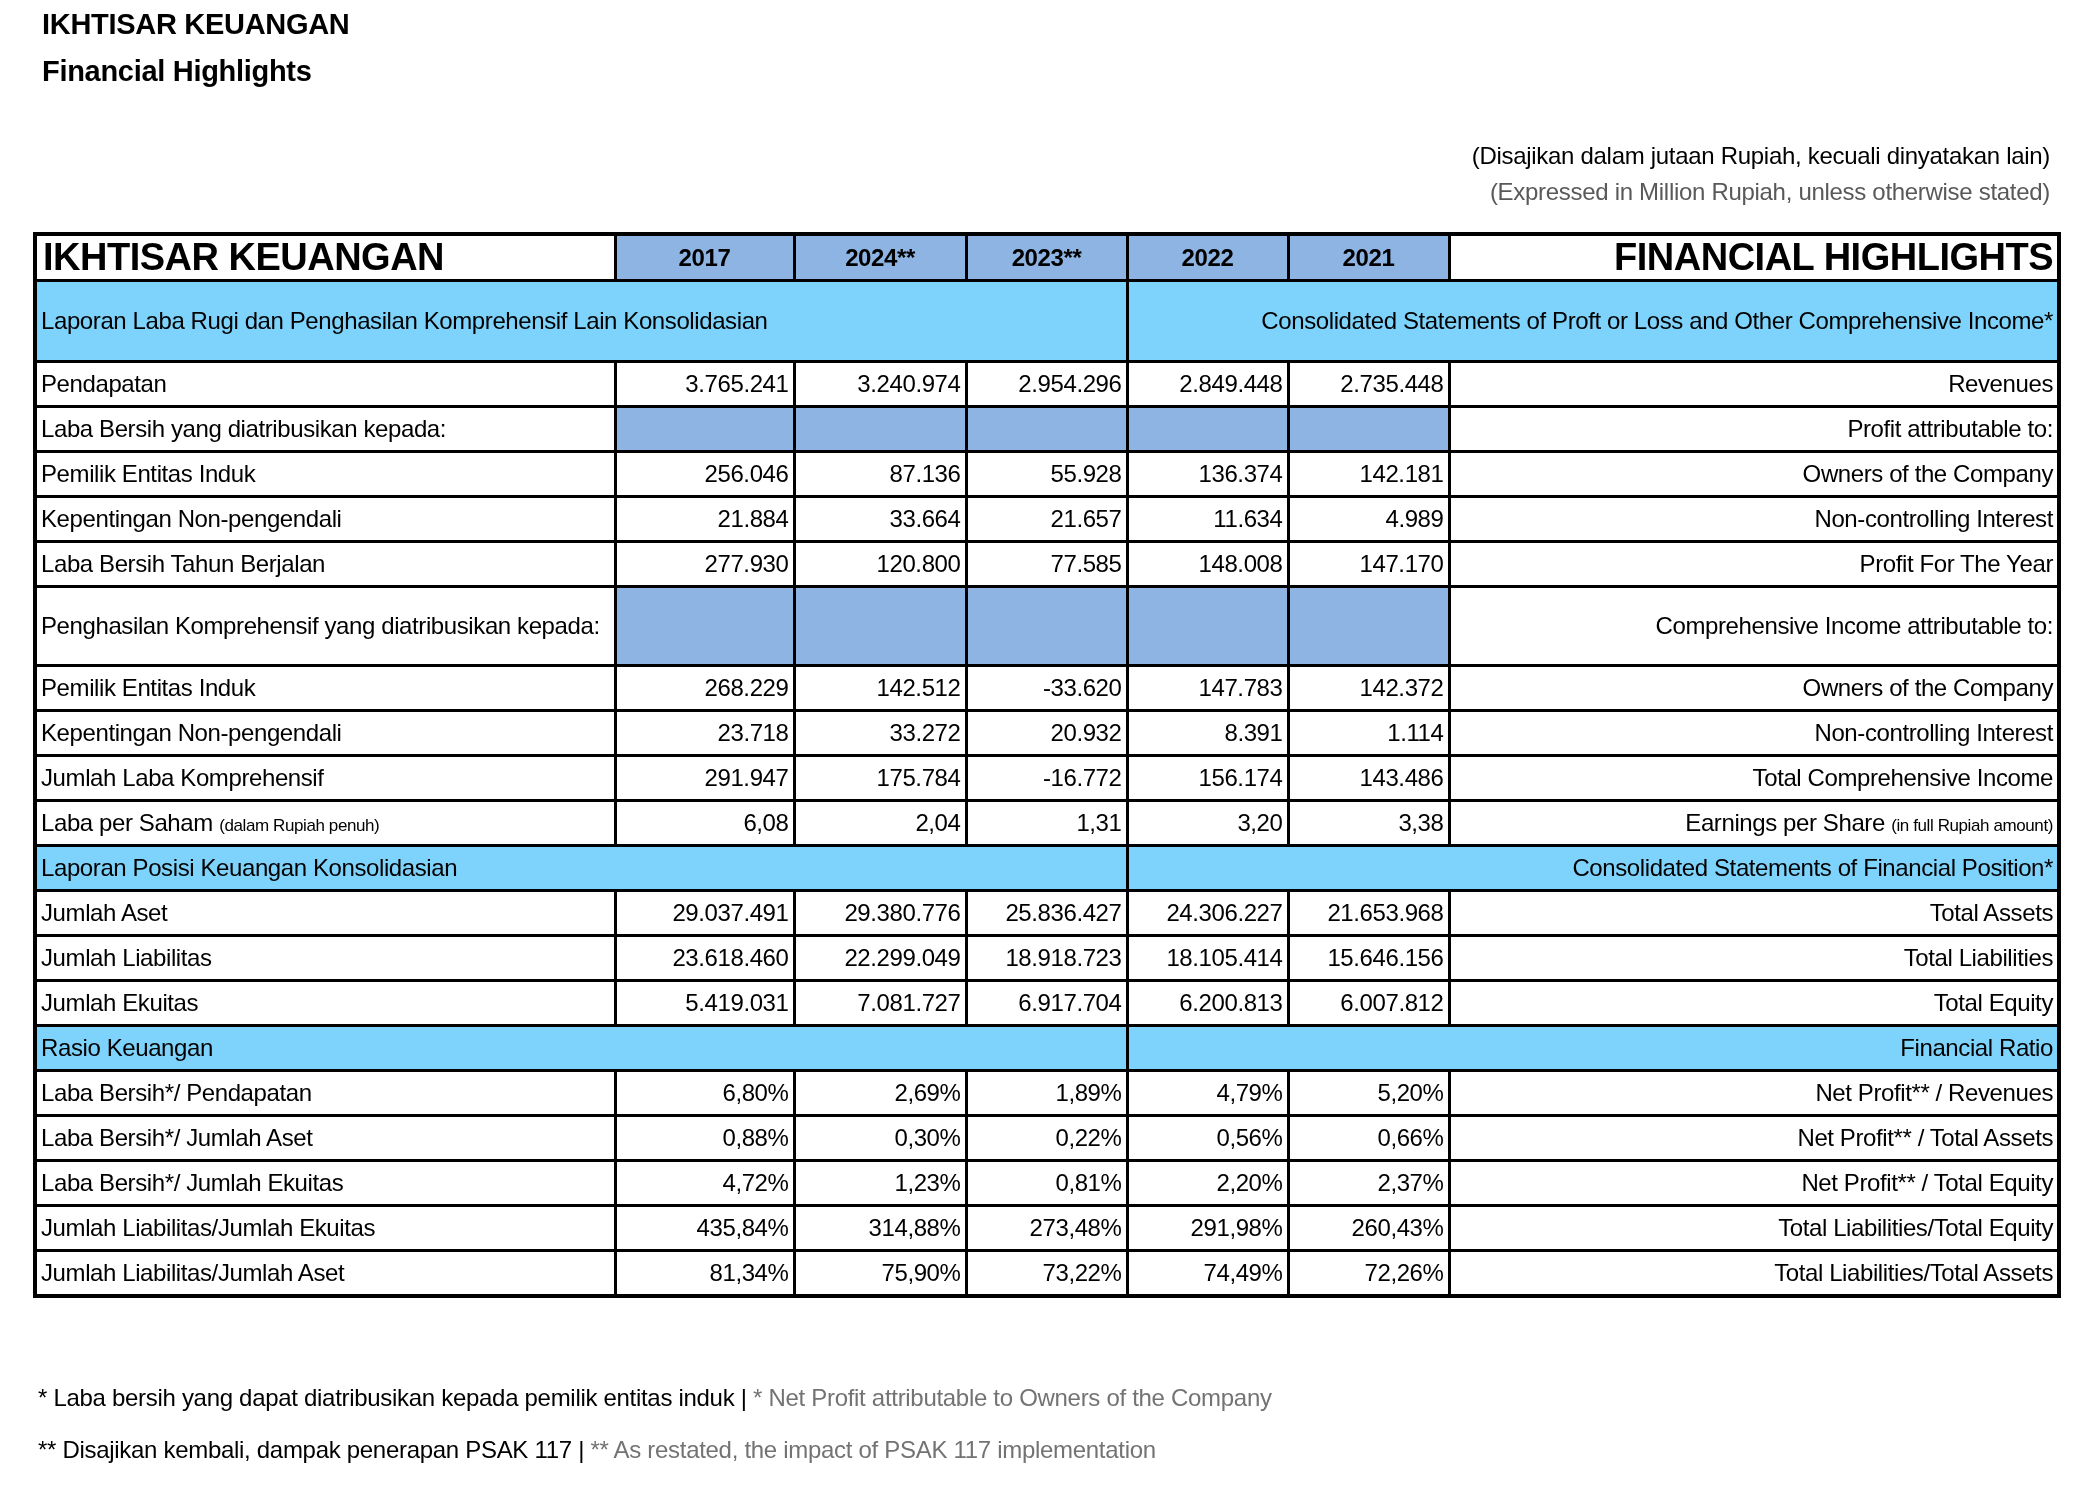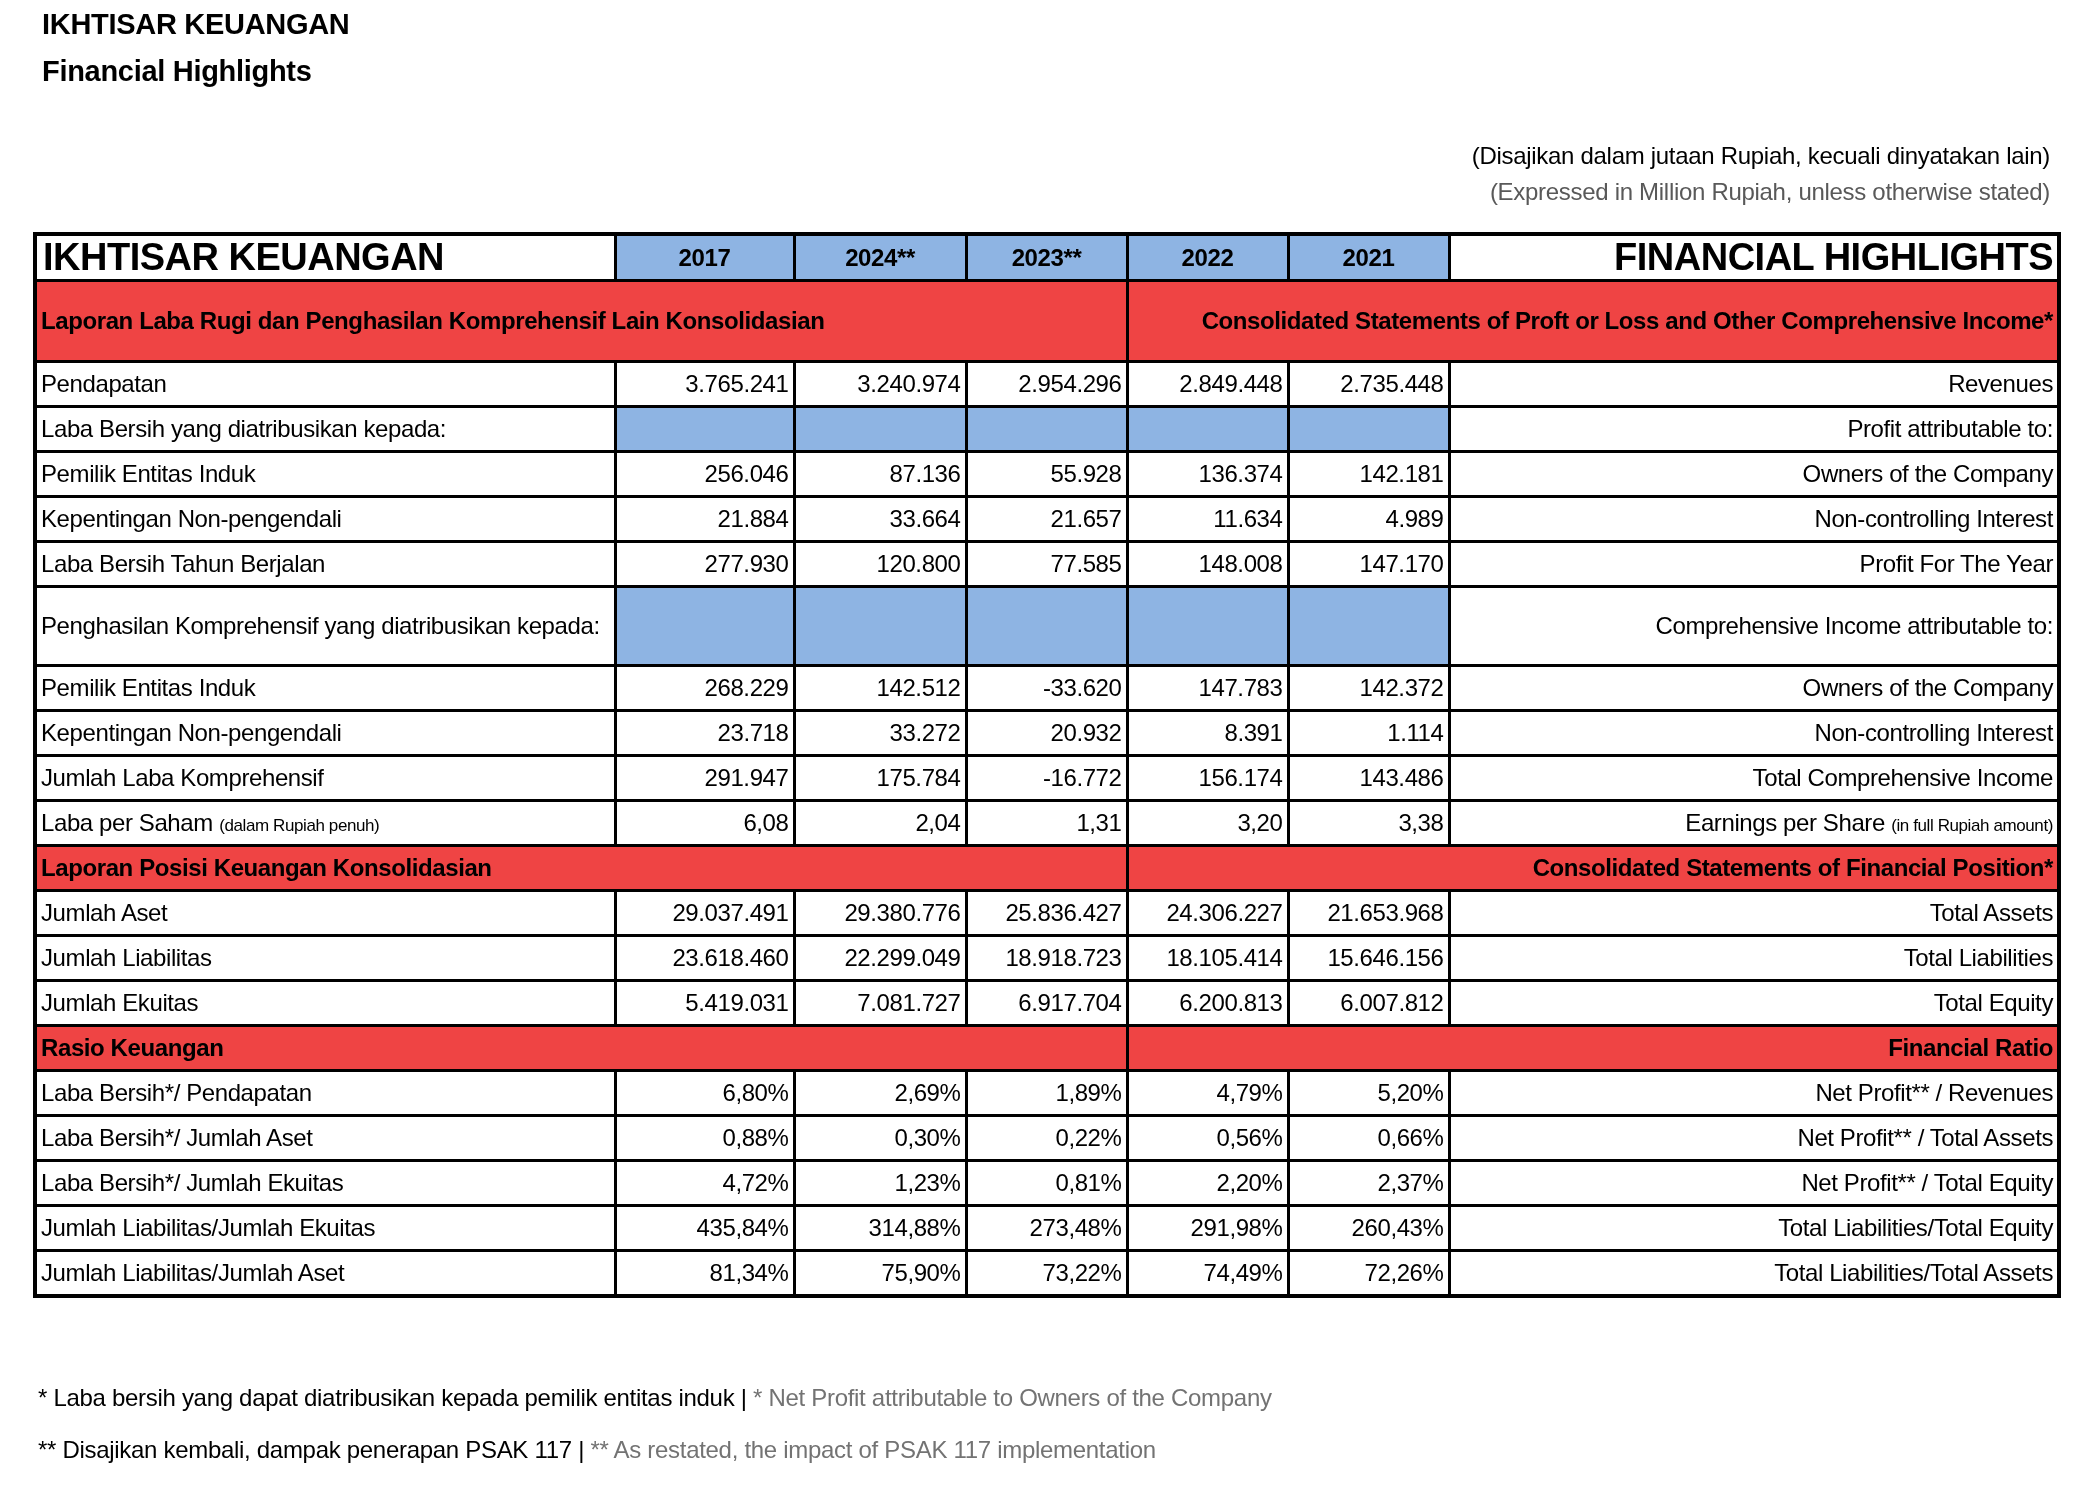--- a/index.html
+++ b/index.html
@@ -17,21 +17,21 @@
                 letter-spacing:-0.4px; overflow:hidden; }
   col.c-label { width:580px; }
   col.c-y1 { width:179px; } col.c-y2 { width:172px; } col.c-y3 { width:161px; }
   col.c-y4 { width:161px; } col.c-y5 { width:161px; } col.c-en { width:610px; }
 
   .hdr td { height:58px; }
   .hdr .h-id { font-size:38px; font-weight:bold; letter-spacing:-0.5px; padding-left:6px; }
   .hdr .h-en { font-size:38px; font-weight:bold; text-align:right; letter-spacing:-0.5px; padding-right:4px; }
   .hdr .h-year { background:#8EB4E3; text-align:center; font-weight:bold; font-size:24px; }
 
-  tr.section td { background:#ef4444; font-weight:bold; height:42px; }
+  tr.section td { background:#7dd3fc; font-weight:normal; height:42px; }
   tr.section.tall td { height:78px; line-height:36px; }
   tr.section td.s-en { text-align:right; }
   tr.section td.s-id, tr.section td.s-en { white-space:normal; }
 
   td.num { text-align:right; }
   td.en  { text-align:right; }
   td.blue { background:#8EB4E3; }
   tr.tall2 td { height:76px; line-height:36px; white-space:normal; }
   .small { font-size:17px; }
 

